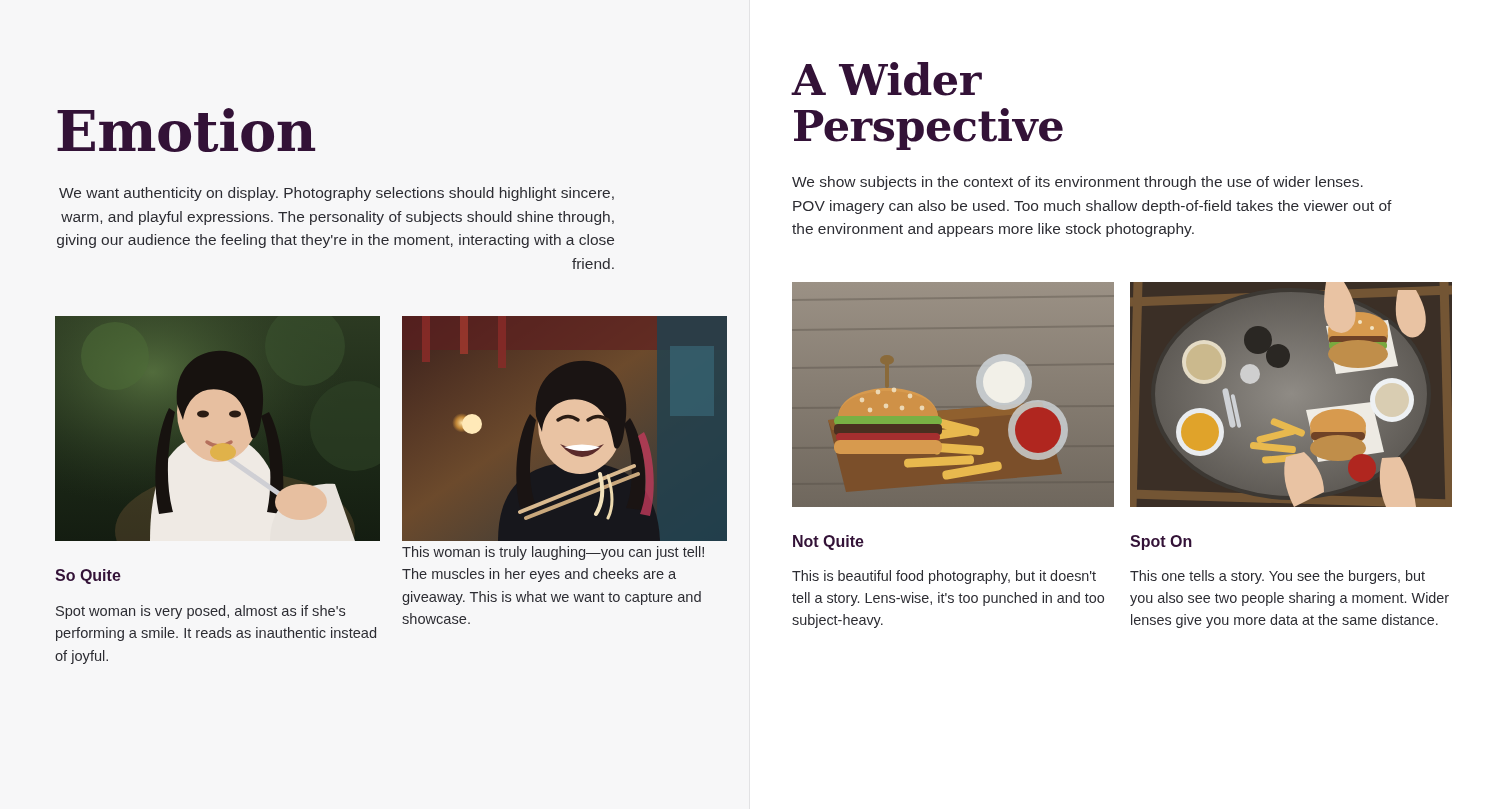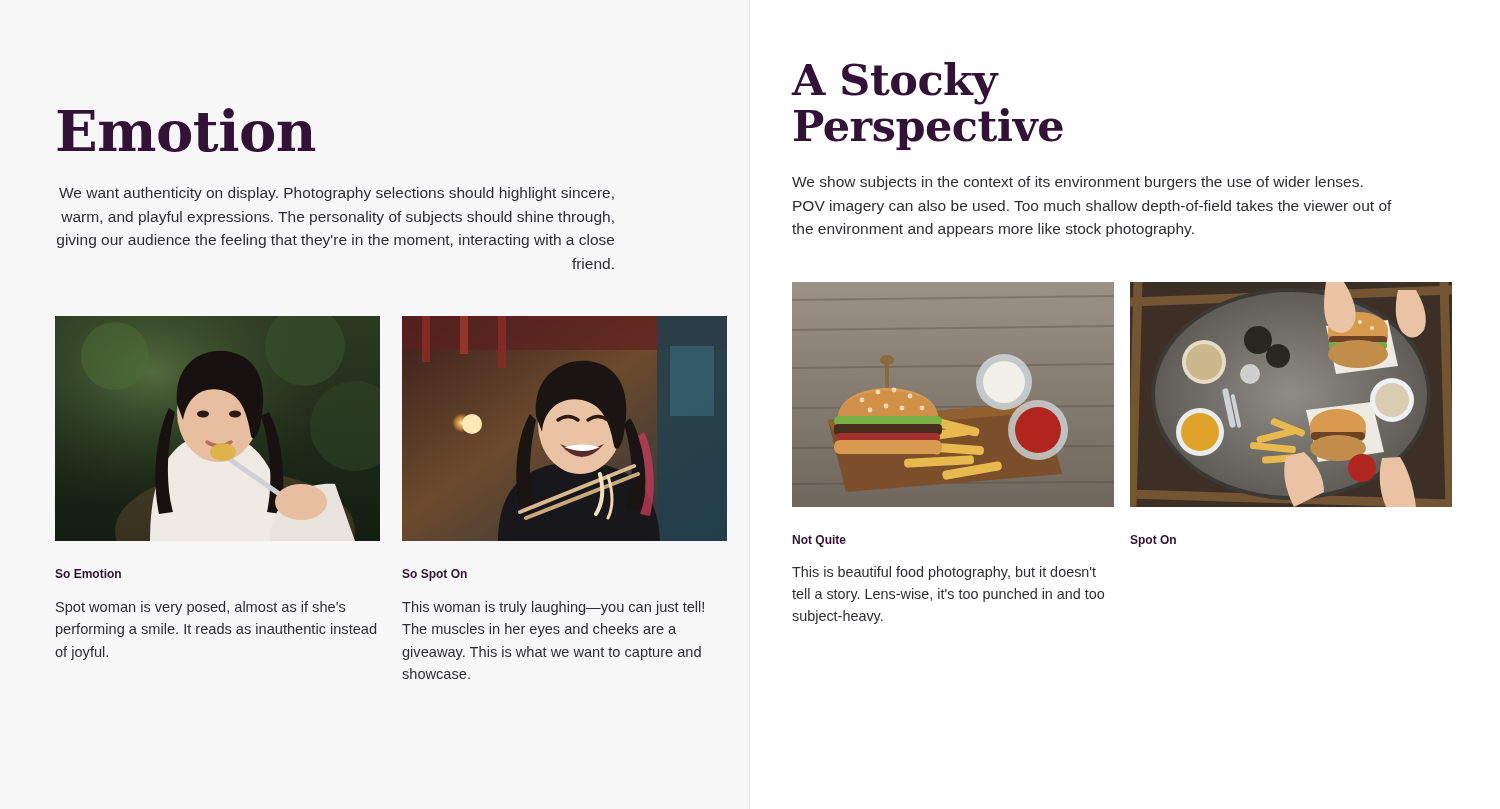--- a/index.html
+++ b/index.html
@@ -84,21 +84,21 @@
   .thumb {
     width: 100%;
     height: 225px;
     overflow: hidden;
     position: relative;
     background: #333;
   }
   .thumb svg { display: block; width: 100%; height: 100%; }
 
   .card-label {
-    font-size: 12px;
+    font-size: 16px;
     font-weight: 700;
     color: #331237;
     margin-top: 26px;
     margin-bottom: 15px;
   }
   .card-body {
     font-size: 14.6px;
     line-height: 1.52;
     color: #2d2d33;
   }
@@ -145,21 +145,21 @@
               <path d="M206 100 C216 130 218 168 212 196 L226 198 C232 160 226 118 214 96 Z" fill="#17120f"></path>
               <ellipse cx="148" cy="98" rx="6" ry="3.4" fill="#2a1c14"></ellipse>
               <ellipse cx="180" cy="98" rx="6" ry="3.4" fill="#2a1c14"></ellipse>
               <path d="M152 126 q12 8 24 0" stroke="#b5705c" stroke-width="3.5" fill="none" stroke-linecap="round"></path>
               <path d="M170 140 L250 196" stroke="#cfcfd4" stroke-width="5" stroke-linecap="round"></path>
               <ellipse cx="168" cy="136" rx="13" ry="9" fill="#e0b24a"></ellipse>
               <path d="M215 225 C215 186 245 166 280 168 L300 225 Z" fill="#e8e3dd"></path>
               <ellipse cx="246" cy="186" rx="26" ry="18" fill="#e7bfa0"></ellipse>
             </svg>
           </div>
-          <div class="card-label">So Emotion</div>
+          <div class="card-label">So Quite</div>
           <div class="card-body">Spot woman is very posed, almost as if she's performing a smile. It reads as inauthentic instead of joyful.</div>
         </div>
 
         <div class="card card-left">
           <div class="thumb">
             <svg viewBox="0 0 325 225" preserveAspectRatio="xMidYMid slice" aria-hidden="true">
               <defs>
                 <linearGradient id="gL2" x1="0" y1="0" x2="1" y2="1">
                   <stop offset="0%" stop-color="#3a1f1c"></stop>
                   <stop offset="45%" stop-color="#6c4a2c"></stop>
@@ -189,37 +189,36 @@
               <path d="M156 104 q10 -7 20 0" stroke="#2a1c14" stroke-width="3.4" fill="none" stroke-linecap="round"></path>
               <path d="M186 104 q10 -7 20 0" stroke="#2a1c14" stroke-width="3.4" fill="none" stroke-linecap="round"></path>
               <path d="M158 128 q22 26 44 0 q-22 10 -44 0 Z" fill="#5a2a2a"></path>
               <path d="M162 131 q20 8 36 0 q-18 -5 -36 0 Z" fill="#ffffff"></path>
               <path d="M118 196 L232 150" stroke="#d9b98f" stroke-width="4" stroke-linecap="round"></path>
               <path d="M124 202 L236 158" stroke="#c9a87c" stroke-width="4" stroke-linecap="round"></path>
               <path d="M198 158 q6 24 -4 40" stroke="#f2e2bc" stroke-width="4" fill="none" stroke-linecap="round"></path>
               <path d="M206 160 q8 26 0 42" stroke="#ecd9ae" stroke-width="3" fill="none" stroke-linecap="round"></path>
             </svg>
           </div>
-          <div class="card-label">So Spot On</div>
           <div class="card-body">This woman is truly laughing—you can just tell! The muscles in her eyes and cheeks are a giveaway. This is what we want to capture and showcase.</div>
         </div>
 
       </div>
     </div>
   </section>
 
   <section class="panel panel-right">
     <div class="inner-right">
 
       <h1 class="section-title title-right">
-        <span class="line">A Stocky</span>
+        <span class="line">A Wider</span>
         <span class="line">Perspective</span>
       </h1>
 
-      <p class="intro intro-right">We show subjects in the context of its environment burgers the use of wider lenses. POV imagery can also be used. Too much shallow depth-of-field takes the viewer out of the environment and appears more like stock photography.</p>
+      <p class="intro intro-right">We show subjects in the context of its environment through the use of wider lenses. POV imagery can also be used. Too much shallow depth-of-field takes the viewer out of the environment and appears more like stock photography.</p>
 
       <div class="cards cards-right">
 
         <div class="card card-right">
           <div class="thumb">
             <svg viewBox="0 0 322 225" preserveAspectRatio="xMidYMid slice" aria-hidden="true">
               <defs>
                 <linearGradient id="wood1" x1="0" y1="0" x2="0" y2="1">
                   <stop offset="0%" stop-color="#9b9185"></stop>
                   <stop offset="100%" stop-color="#6f675d"></stop>
@@ -335,19 +334,20 @@
                 <path d="M174 170 q20 18 20 40 l-30 15 q-14 -28 -8 -50 Z"></path>
                 <path d="M252 176 q-6 26 4 49 l30 0 q-4 -32 -16 -50 Z"></path>
               </g>
               <g fill="#cfd2d6">
                 <rect x="96" y="106" width="6" height="40" rx="3" transform="rotate(-12 99 126)"></rect>
                 <rect x="104" y="112" width="4" height="34" rx="2" transform="rotate(-12 106 129)"></rect>
               </g>
             </svg>
           </div>
           <div class="card-label">Spot On</div>
+          <div class="card-body">This one tells a story. You see the burgers, but you also see two people sharing a moment. Wider lenses give you more data at the same distance.</div>
         </div>
 
       </div>
     </div>
   </section>
 
 </div>
 
 </body></html>

